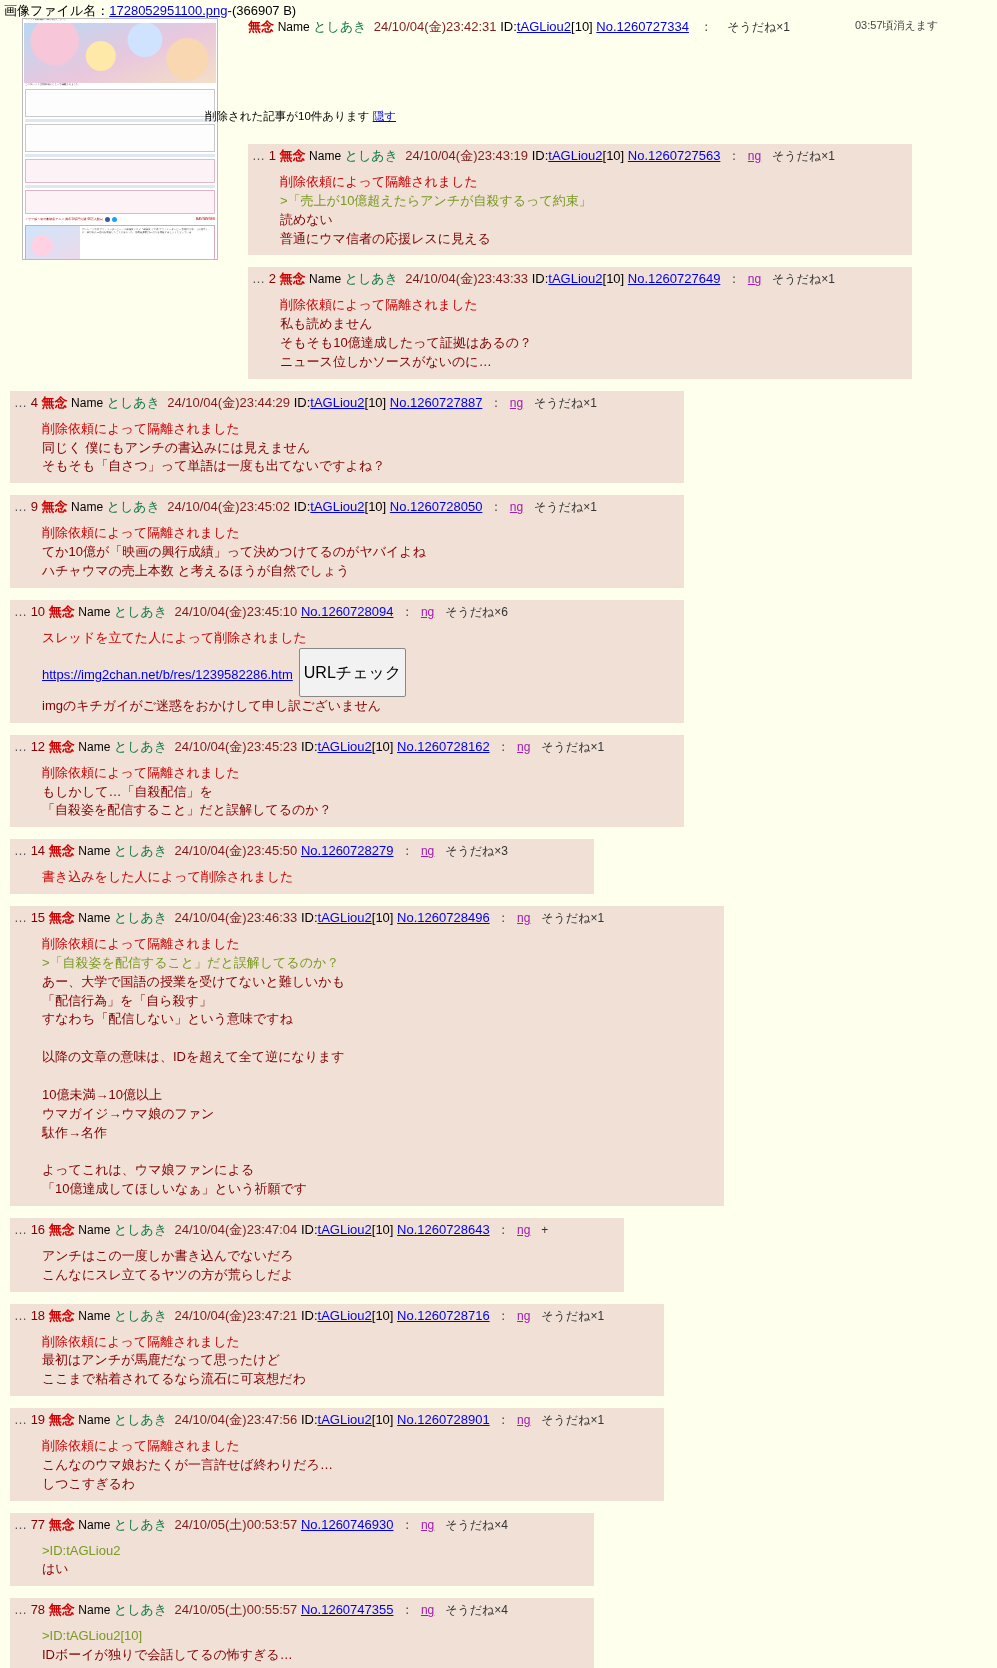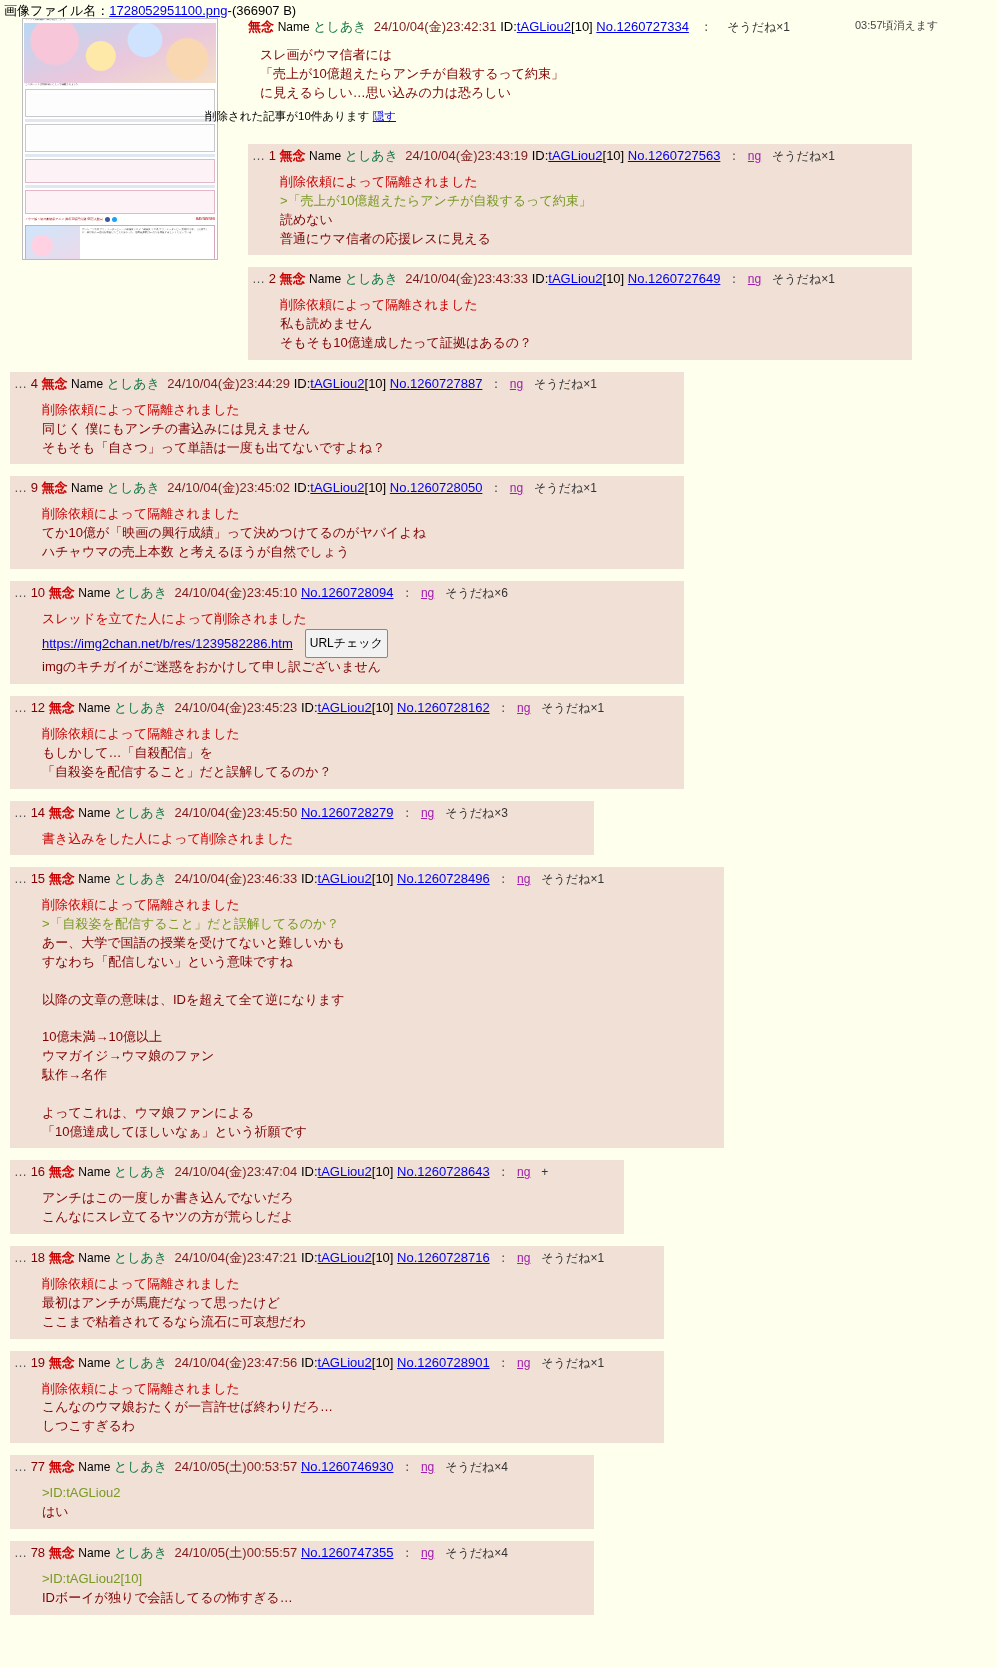--- a/index.html
+++ b/index.html
@@ -81,21 +81,21 @@
     margin:0;
   }
   .rhdr{white-space:nowrap;}
   .rnum{color:#800000;}
   .rbody{margin:8px 0 0 28px;line-height:1.45;color:#800000;}
   .quote{color:#789922;}
   .delmsg{color:#cc0000;}
   .lnk{color:#0000ee;text-decoration:underline;}
   .urlchk{
     display:inline-block;border:1px solid #888;background:#f2f2f2;color:#000;
-    font-size:12px;padding:5px 4px;border-radius:2px;margin-left:12px;vertical-align:1px;
+    font-size:16px;padding:12px 4px;border-radius:2px;margin-left:6px;vertical-align:1px;
   }
   .ngbtn{color:#a21caf;text-decoration:underline;font-size:12px;}
   .ellip{color:#555;}
 </style>
 </head>
 <body>
 
 <div class="page">
 
   <div class="imginfo">
@@ -133,43 +133,39 @@
     <div class="hdrline">
       <span class="sub">無念</span>
       <span class="namelbl">Name</span>
       <span class="name">としあき</span>
       &nbsp;<span class="date">24/10/04(金)23:42:31</span>
       <span class="idtxt">ID:<a href="#" class="lnk">tAGLiou2</a><span>[10]</span></span>
       <a href="#" class="postno">No.1260727334</a>
       &nbsp;&nbsp;<span class="dots">：</span>
       &nbsp;&nbsp;&nbsp;<span class="sodane">そうだね×1</span>
     </div>
-    <div class="opbody">
-      <div>スレ画がウマ信者には</div>
-      <div>「売上が10億超えたらアンチが自殺するって約束」</div>
-      <div>に見えるらしい…思い込みの力は恐ろしい</div>
-    </div>
   </div>
 
   <div class="delnote">
     <span>削除された記事が10件あります</span>
     <a href="#" class="lnk">隠す</a>
   </div>
 
   <div id="replies" style="margin-top:124px;">
       <div style="margin-left: 248px; margin-bottom: 12px;"><div class="reply" style="width: 650px;"><div class="rhdr"><span class="ellip">…</span> <span class="rnum">1</span> <span class="sub">無念</span> <span class="namelbl">Name</span> <span class="name">としあき</span>&nbsp;&nbsp;<span class="date">24/10/04(金)23:43:19</span> <span class="idtxt">ID:<a href="#" class="lnk">tAGLiou2</a>[10]</span> <a href="#" class="postno">No.1260727563</a>&nbsp;&nbsp;<span class="dots">：</span>&nbsp;&nbsp;<a href="#" class="ngbtn">ng</a>&nbsp;&nbsp;&nbsp;<span class="sodane">そうだね×1</span></div><div class="rbody">
             <div class="delmsg">削除依頼によって隔離されました</div>
             <div class="quote">&gt;「売上が10億超えたらアンチが自殺するって約束」</div>
             <div>読めない</div>
             <div>普通にウマ信者の応援レスに見える</div>
           </div></div></div>
       <div style="margin-left: 248px; margin-bottom: 12px;"><div class="reply" style="width: 650px;"><div class="rhdr"><span class="ellip">…</span> <span class="rnum">2</span> <span class="sub">無念</span> <span class="namelbl">Name</span> <span class="name">としあき</span>&nbsp;&nbsp;<span class="date">24/10/04(金)23:43:33</span> <span class="idtxt">ID:<a href="#" class="lnk">tAGLiou2</a>[10]</span> <a href="#" class="postno">No.1260727649</a>&nbsp;&nbsp;<span class="dots">：</span>&nbsp;&nbsp;<a href="#" class="ngbtn">ng</a>&nbsp;&nbsp;&nbsp;<span class="sodane">そうだね×1</span></div><div class="rbody">
             <div class="delmsg">削除依頼によって隔離されました</div>
             <div>私も読めません</div>
             <div>そもそも10億達成したって証拠はあるの？</div>
+            <div>ニュース位しかソースがないのに…</div>
           </div></div></div>
       <div style="margin-left: 10px; margin-bottom: 12px;"><div class="reply" style="width: 660px;"><div class="rhdr"><span class="ellip">…</span> <span class="rnum">4</span> <span class="sub">無念</span> <span class="namelbl">Name</span> <span class="name">としあき</span>&nbsp;&nbsp;<span class="date">24/10/04(金)23:44:29</span> <span class="idtxt">ID:<a href="#" class="lnk">tAGLiou2</a>[10]</span> <a href="#" class="postno">No.1260727887</a>&nbsp;&nbsp;<span class="dots">：</span>&nbsp;&nbsp;<a href="#" class="ngbtn">ng</a>&nbsp;&nbsp;&nbsp;<span class="sodane">そうだね×1</span></div><div class="rbody">
             <div class="delmsg">削除依頼によって隔離されました</div>
             <div>同じく 僕にもアンチの書込みには見えません</div>
             <div>そもそも「自さつ」って単語は一度も出てないですよね？</div>
           </div></div></div>
       <div style="margin-left: 10px; margin-bottom: 12px;"><div class="reply" style="width: 660px;"><div class="rhdr"><span class="ellip">…</span> <span class="rnum">9</span> <span class="sub">無念</span> <span class="namelbl">Name</span> <span class="name">としあき</span>&nbsp;&nbsp;<span class="date">24/10/04(金)23:45:02</span> <span class="idtxt">ID:<a href="#" class="lnk">tAGLiou2</a>[10]</span> <a href="#" class="postno">No.1260728050</a>&nbsp;&nbsp;<span class="dots">：</span>&nbsp;&nbsp;<a href="#" class="ngbtn">ng</a>&nbsp;&nbsp;&nbsp;<span class="sodane">そうだね×1</span></div><div class="rbody">
             <div class="delmsg">削除依頼によって隔離されました</div>
             <div>てか10億が「映画の興行成績」って決めつけてるのがヤバイよね</div>
             <div>ハチャウマの売上本数 と考えるほうが自然でしょう</div>
@@ -184,20 +180,21 @@
             <div>もしかして…「自殺配信」を</div>
             <div>「自殺姿を配信すること」だと誤解してるのか？</div>
           </div></div></div>
       <div style="margin-left: 10px; margin-bottom: 12px;"><div class="reply" style="width: 570px;"><div class="rhdr"><span class="ellip">…</span> <span class="rnum">14</span> <span class="sub">無念</span> <span class="namelbl">Name</span> <span class="name">としあき</span>&nbsp;&nbsp;<span class="date">24/10/04(金)23:45:50</span> <a href="#" class="postno">No.1260728279</a>&nbsp;&nbsp;<span class="dots">：</span>&nbsp;&nbsp;<a href="#" class="ngbtn">ng</a>&nbsp;&nbsp;&nbsp;<span class="sodane">そうだね×3</span></div><div class="rbody">
             <div class="delmsg">書き込みをした人によって削除されました</div>
           </div></div></div>
       <div style="margin-left: 10px; margin-bottom: 12px;"><div class="reply" style="width: 700px;"><div class="rhdr"><span class="ellip">…</span> <span class="rnum">15</span> <span class="sub">無念</span> <span class="namelbl">Name</span> <span class="name">としあき</span>&nbsp;&nbsp;<span class="date">24/10/04(金)23:46:33</span> <span class="idtxt">ID:<a href="#" class="lnk">tAGLiou2</a>[10]</span> <a href="#" class="postno">No.1260728496</a>&nbsp;&nbsp;<span class="dots">：</span>&nbsp;&nbsp;<a href="#" class="ngbtn">ng</a>&nbsp;&nbsp;&nbsp;<span class="sodane">そうだね×1</span></div><div class="rbody">
             <div class="delmsg">削除依頼によって隔離されました</div>
             <div class="quote">&gt;「自殺姿を配信すること」だと誤解してるのか？</div>
             <div>あー、大学で国語の授業を受けてないと難しいかも</div>
+            <div>「配信行為」を「自ら殺す」</div>
             <div>すなわち「配信しない」という意味ですね</div>
             <div>&nbsp;</div>
             <div>以降の文章の意味は、IDを超えて全て逆になります</div>
             <div>&nbsp;</div>
             <div>10億未満→10億以上</div>
             <div>ウマガイジ→ウマ娘のファン</div>
             <div>駄作→名作</div>
             <div>&nbsp;</div>
             <div>よってこれは、ウマ娘ファンによる</div>
             <div>「10億達成してほしいなぁ」という祈願です</div>

